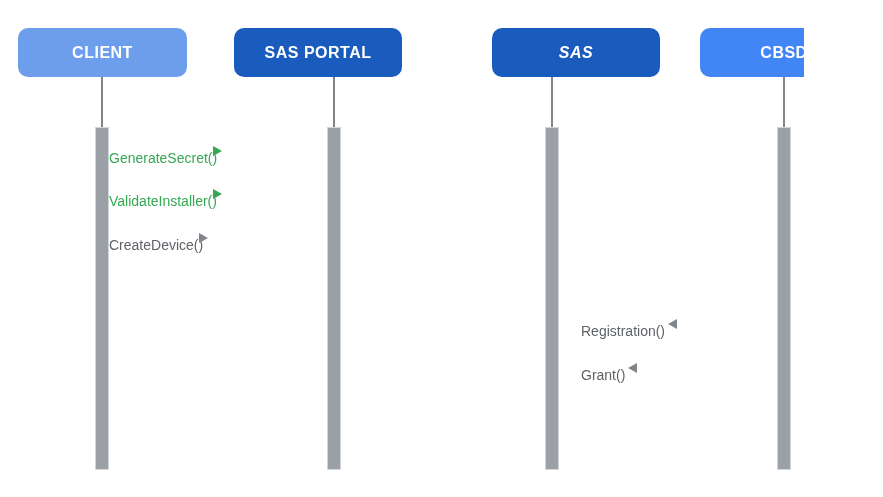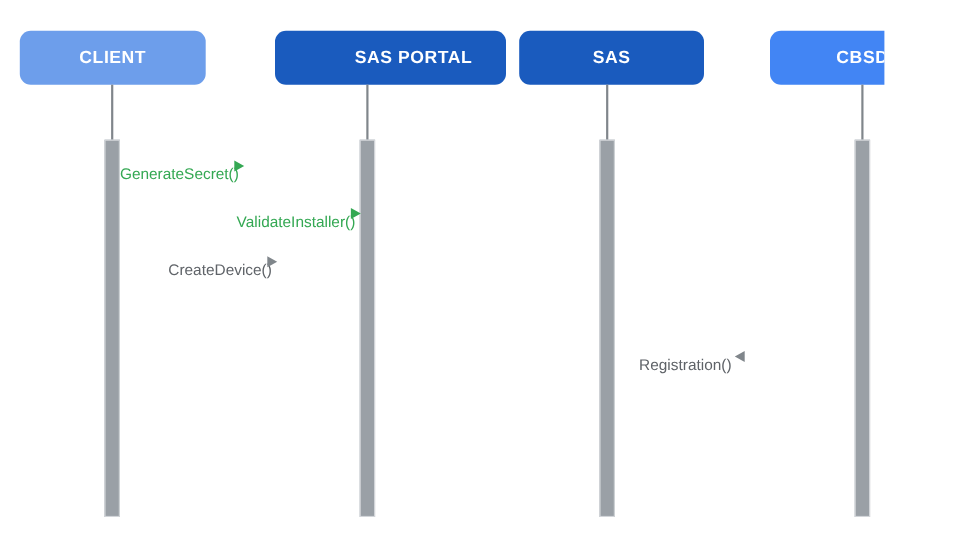--- a/index.html
+++ b/index.html
@@ -24,22 +24,22 @@
     border-radius: 10px;
     display: flex;
     align-items: center;
     justify-content: center;
     color: #ffffff;
     font-weight: bold;
     font-size: 16px;
     letter-spacing: 0.5px;
   }
   .actor.client { left: 18px;  width: 169px; background: var(--actor-client); }
-  .actor.portal { left: 250px; width: 168px; background: var(--actor-sas-portal); padding-left: 42px; }
-  .actor.sas    { left: 472px; width: 168px; background: var(--actor-sas); }
+  .actor.portal { left: 234px; width: 168px; background: var(--actor-sas-portal); }
+  .actor.sas    { left: 492px; width: 168px; background: var(--actor-sas); font-style: italic; }
   .actor.cbsd   { left: 700px; width: 168px; background: var(--actor-cbsd); }
 
   
   .lifeline {
     position: absolute;
     top: 77px;
     height: 50px;
     width: 2px;
     background: var(--lifeline);
   }
@@ -67,22 +67,22 @@
   .message {
     position: absolute;
     width: 218px;
     display: flex;
     flex-direction: row;
     gap: 4px;
   }
   .message.col-left  { left: 109px; }
   .message.col-right { left: 581px; }
   .m1 { top: 150px; }
-  .m2 { top: 193px; justify-content: flex-end; }
-  .m3 { top: 237px; padding-left: 44px; }
+  .m2 { top: 193px; }
+  .m3 { top: 237px; }
   .m4 { top: 278px; }
   .m5 { top: 323px; }
   .m6 { top: 367px; }
 
   .msg-label {
     font-size: 14px;
     line-height: 17px;
     text-align: center;
   }
   .green .msg-label { color: var(--green-text); }
@@ -155,14 +155,20 @@
       <span class="arrowhead right"></span>
     </div>
   </div>
 
   <div class="message col-right m5 gray">
     <div class="msg-label">Registration()</div>
     <div class="msg-line">
       <span class="arrowhead left"></span>
     </div>
   </div>
+  <div class="message col-right m6 gray">
+    <div class="msg-label">Grant()</div>
+    <div class="msg-line">
+      <span class="arrowhead left"></span>
+    </div>
+  </div>
 
 </div>
 
 </body></html>

